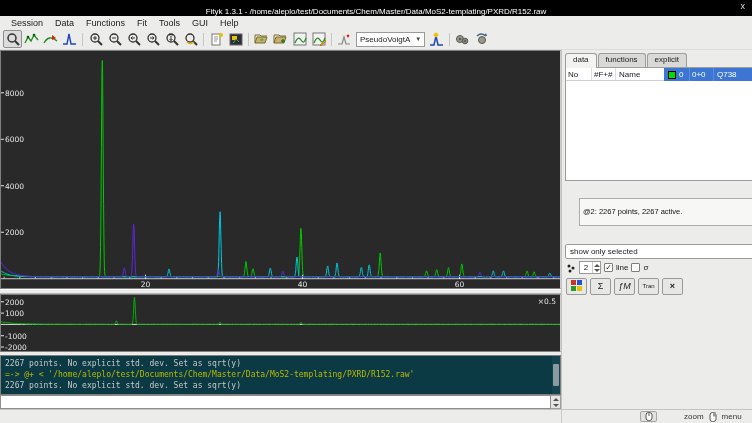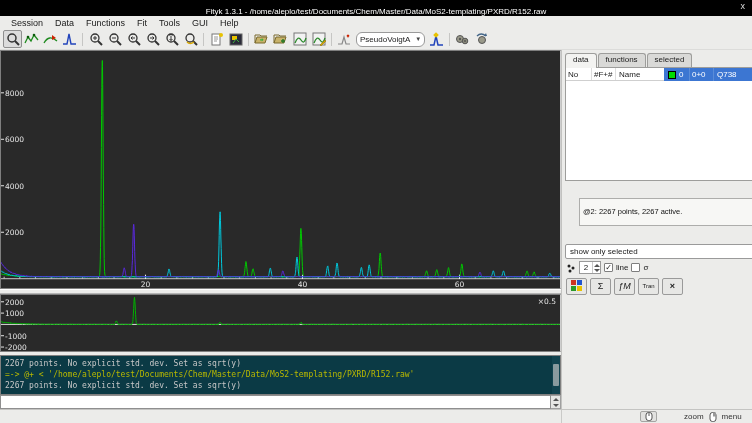--- a/index.html
+++ b/index.html
@@ -9,21 +9,21 @@
             justify-content:center;position:relative;font-size:8px}
   .titlebar .close{position:absolute;right:7px;top:1px;font-size:9px;color:#ddd}
   .menubar{height:13px;display:flex;align-items:center;padding-left:5px}
   .menu-item{padding:0 6px;cursor:default}
   .toolbar{height:21px;display:flex;align-items:center;padding-left:3px;
            border-bottom:1px solid #dcdcda}
   .tbtn{width:19px;height:18px;display:flex;align-items:center;justify-content:center;border:1px solid transparent}
   .tbtn.pressed{border:1px solid #8f8f8f;background:#dcdcdc;border-radius:2px}
   .tsep{width:1px;height:13px;background:#c6c6c4;margin:0 3px}
   .peak-select{height:15px;border:1px solid #9a9a9a;background:#fff;display:flex;
-               align-items:center;font-size:8px;padding:0 3px;margin:0 2px;border-radius:6px}
+               align-items:center;font-size:8px;padding:0 3px;margin:0 2px;border-radius:0}
   .peak-select .arrow{margin-left:5px;font-size:6px;color:#444}
   .main-row{display:flex;height:359px}
   .plots-col{width:561px;display:flex;flex-direction:column}
   .plot{background:#292929;border:1px solid #7f7f7f;border-right:1px solid #cfcfcf;position:relative}
   #main-plot{height:239px}
   #aux-plot{height:58px}
   .hsplit{height:5px;background:#ececea;border-top:1px solid #fff;border-bottom:1px solid #b4b4b4}
   .vgap{height:3px;background:#ececea}
   .console{height:40px;background:#0b3a45;font-family:"DejaVu Sans Mono",monospace;
            font-size:8px;line-height:11px;padding:2px 10px 2px 4px;position:relative;
@@ -340,21 +340,21 @@
       </div>
     </div>
   </div>
 
   <div class="vsash"></div>
 
   <div class="sidebar">
     <div class="tabs">
       <div class="tab active">data</div>
       <div class="tab">functions</div>
-      <div class="tab">selected</div>
+      <div class="tab">explicit</div>
     </div>
     <div class="listbox">
       <div class="thead">
         <div class="c1">No</div>
         <div class="c2">#F+#</div>
         <div class="c3">Name</div>
       </div>
       <div class="trow">
         <div class="rowsel">
           <div class="c1" style="border-color:#5a8cd8">

